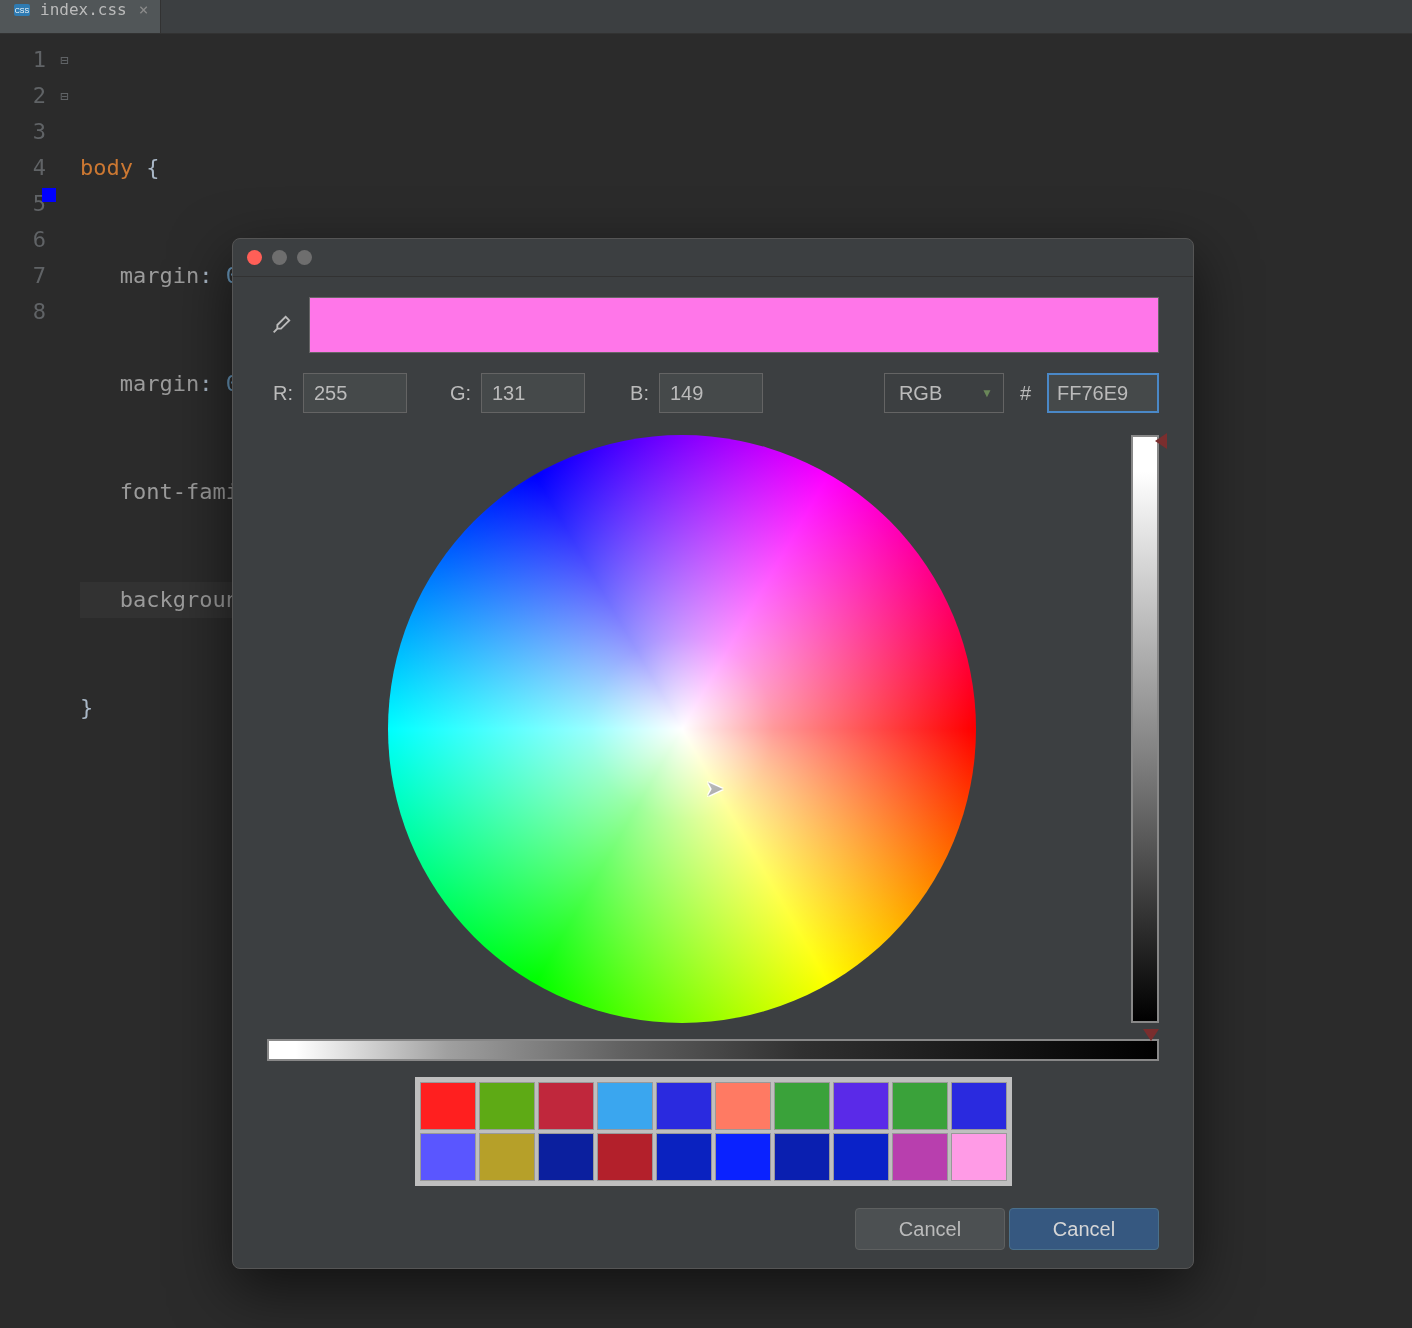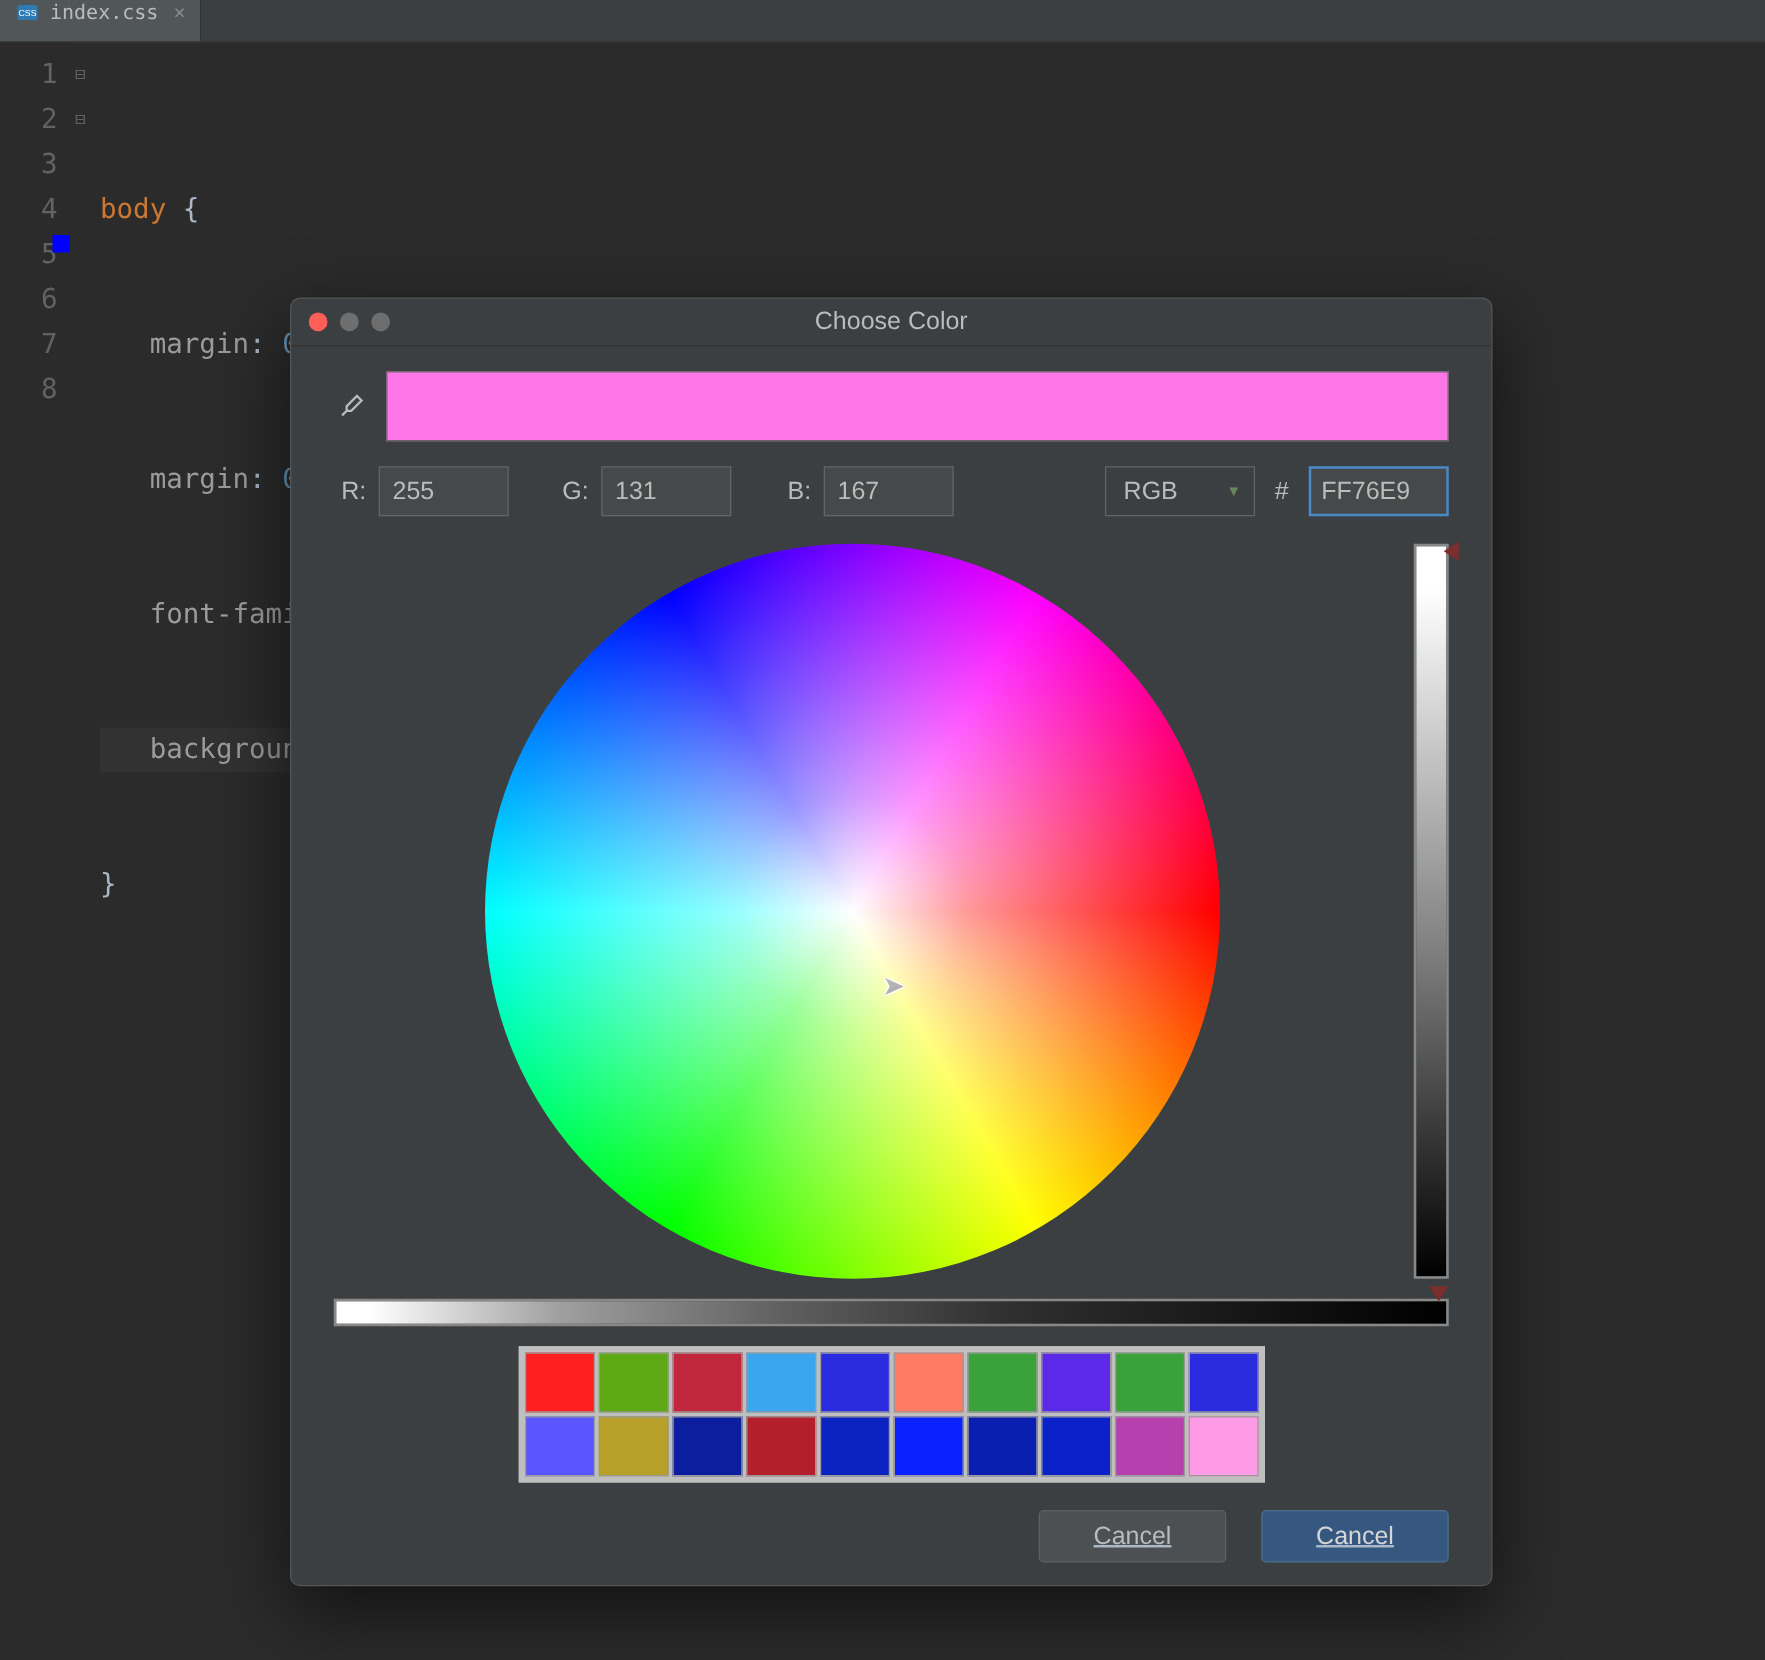--- a/index.html
+++ b/index.html
@@ -211,21 +211,21 @@
     grid-template-columns: repeat(10, 56px);
     grid-auto-rows: 48px;
     gap: 3px;
     background: #bfbfbf;
   }
   .swatch {
     width: 56px; height: 48px;
     border: 1px solid #999;
   }
   .btnrow {
-    display: flex; justify-content: flex-end; gap: 28px; text-decoration: underline;
+    display: flex; justify-content: flex-end; gap: 4px;
   }
   .btn {
     min-width: 150px; height: 42px;
     display:flex; align-items:center; justify-content:center;
     font-size: 20px; border-radius: 4px;
     border: 1px solid #5e6060;
   }
   .btn-cancel { background: #4c5052; color: #bbbbbb; }
   .btn-choose { background: #365880; color: #d6d6d6; border-color: #4a708b; }
 </style>
@@ -277,21 +277,20 @@
   </div>
 </div>
 
 <div class="dialog">
   <div class="titlebar">
     <div class="traffic">
       <span class="tl-red"></span>
       <span class="tl-yellow"></span>
       <span class="tl-green"></span>
     </div>
-    <div class="title">Choose Color</div>
   </div>
 
   <div class="dlg-body">
     <div class="preview-row">
       <div class="eyedrop">
         <svg width="22" height="22" viewBox="0 0 24 24" fill="none" stroke="#bbbbbb" stroke-width="2">
           <path d="M4 20l5-5 M17 3l4 4-9 9H8v-4l9-9z"></path>
         </svg>
       </div>
       <div class="preview" style="background:#ff76e9"></div>
@@ -303,21 +302,21 @@
           <span>255</span>
         </div>
       <span style="width:18px"></span>
       <span class="lbl">G:</span>
       <div class="numbox">
           <span>131</span>
         </div>
       <span style="width:18px"></span>
       <span class="lbl">B:</span>
       <div class="numbox">
-          <span>167</span>
+          <span>149</span>
         </div>
       <span class="spacer"></span>
       <div class="mode-select">
         <span>RGB</span>
         <span class="tri">▼</span>
       </div>
       <span class="hash">#</span>
       <div class="hexbox">
           <span>FF76E9</span>
         </div>

